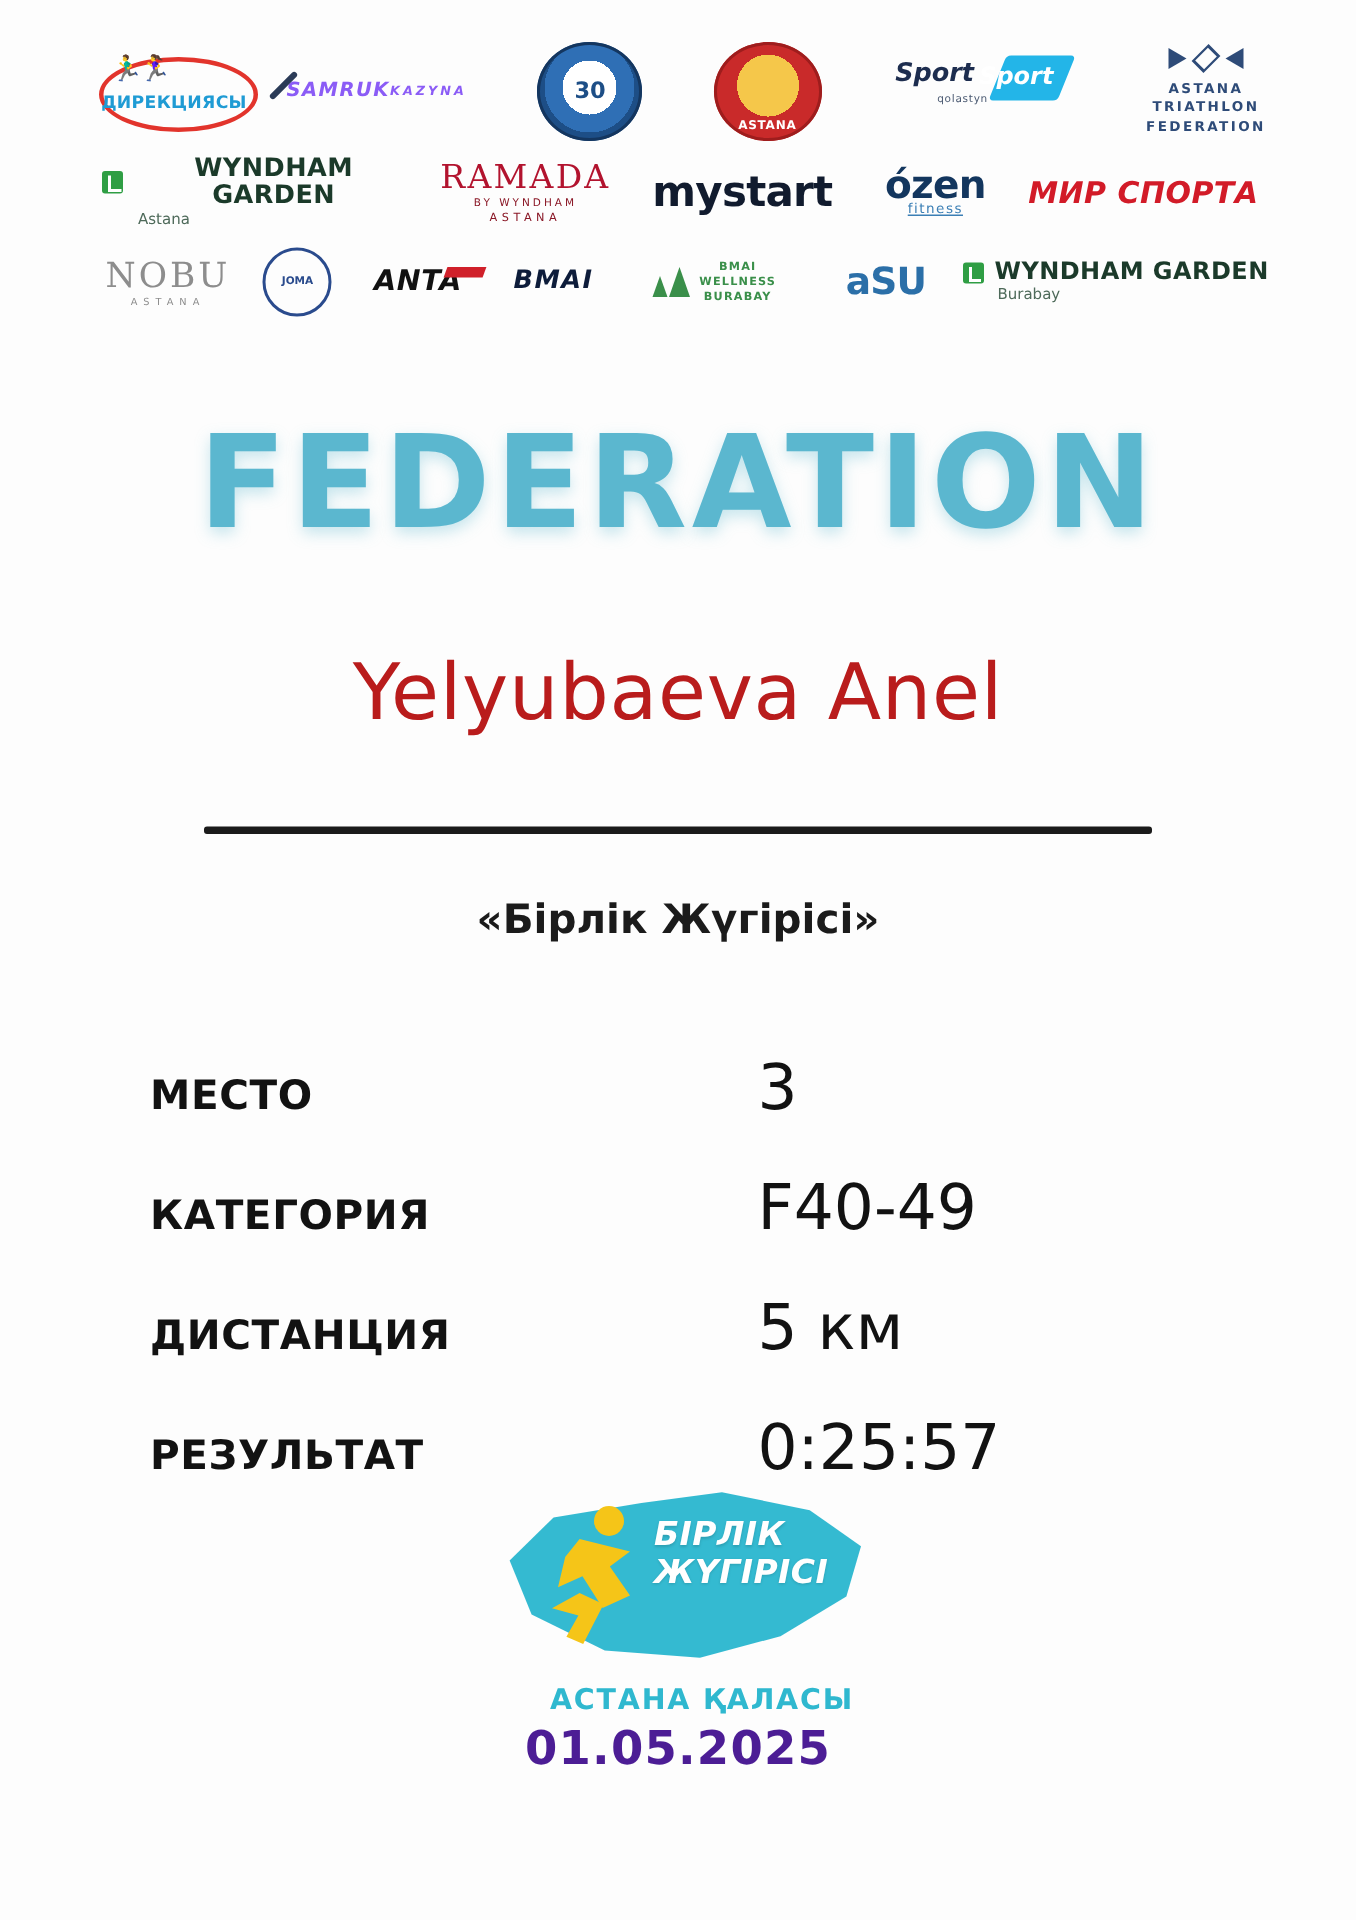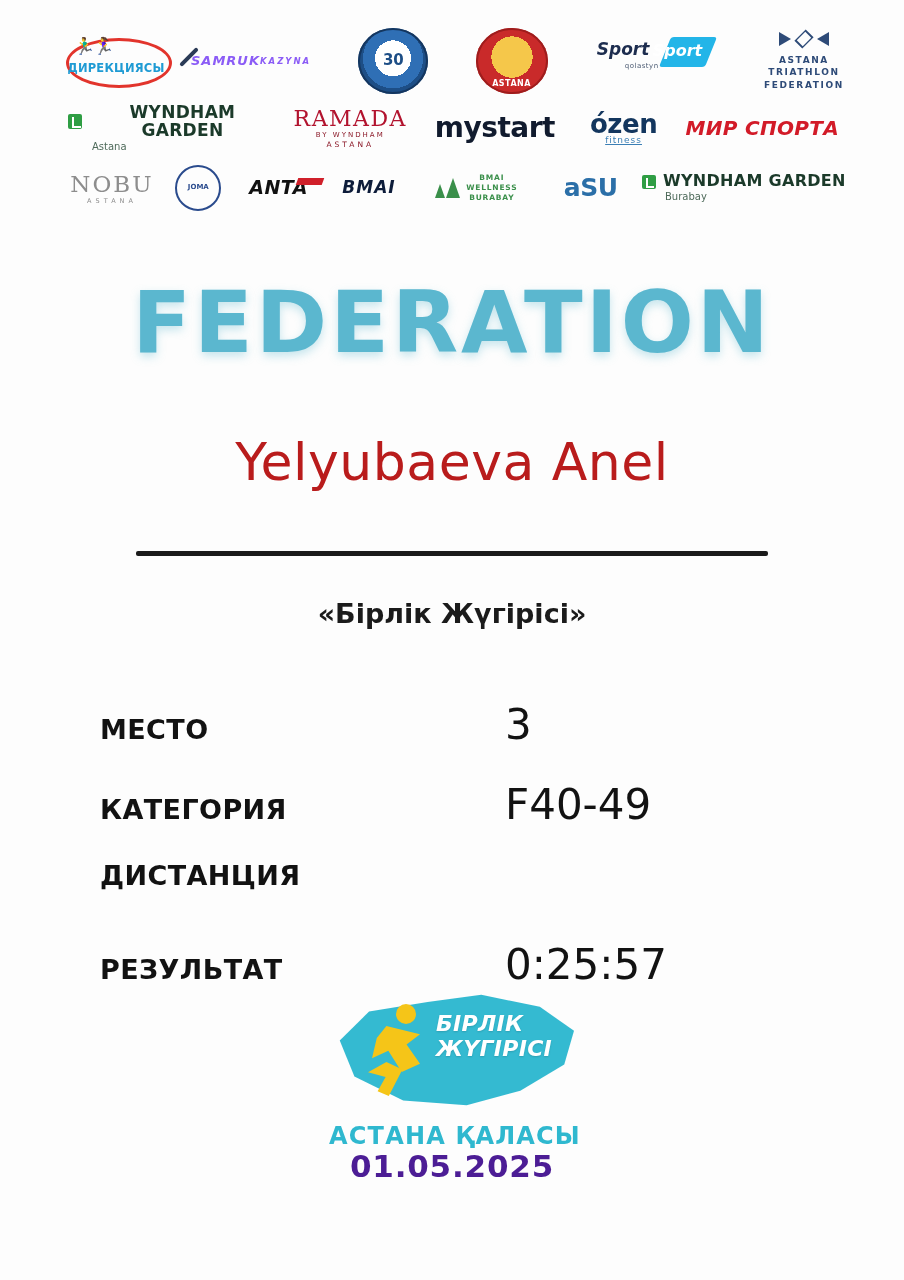--- a/index.html
+++ b/index.html
@@ -402,24 +402,24 @@
     font-style: italic;
     font-weight: 800;
     font-size: 22px;
     line-height: 1.12;
     text-align: left;
     letter-spacing: .3px;
     text-shadow: 0 1px 2px rgba(0,0,0,.15);
   }
   .event-logo .city {
     position: absolute;
-    left: 3px; top: 132px; width: 268px;
+    left: 16px; top: 132px; width: 268px;
     text-align: center;
     color: #2fb8cf;
-    font-size: 24px;
+    font-size: 19px;
     font-weight: 800;
     letter-spacing: 1.2px;
   }
   .event-logo .date {
     position: absolute;
     left: 0; top: 158px; width: 268px;
     text-align: center;
     color: #4c1d95;
     font-size: 31px;
     font-weight: 800;
@@ -557,20 +557,21 @@
     <div class="result-row">
       <div class="result-label">МЕСТО</div>
       <div class="result-value">3</div>
     </div>
     <div class="result-row">
       <div class="result-label">КАТЕГОРИЯ</div>
       <div class="result-value">F40-49</div>
     </div>
     <div class="result-row">
       <div class="result-label">ДИСТАНЦИЯ</div>
+      <div class="result-value">5 км</div>
     </div>
     <div class="result-row">
       <div class="result-label">РЕЗУЛЬТАТ</div>
       <div class="result-value">0:25:57</div>
     </div>
   </div>
 
   <div class="event-logo">
     <div class="map"></div>
     <div class="runner">

